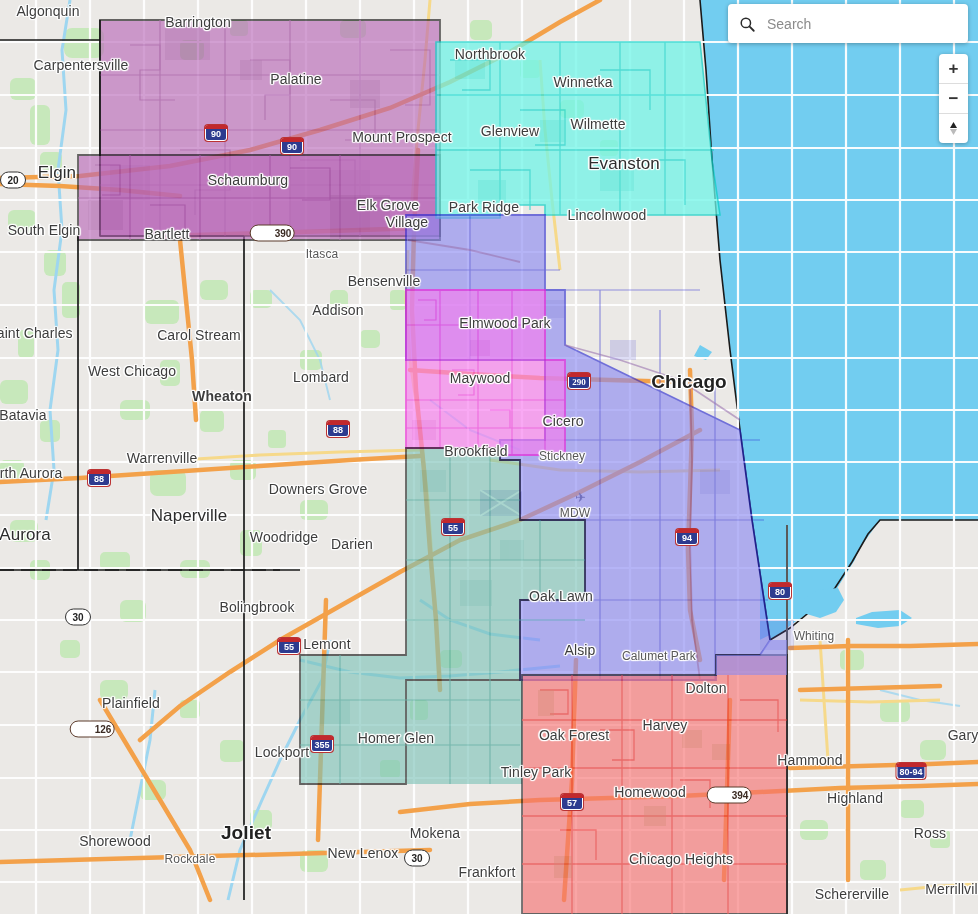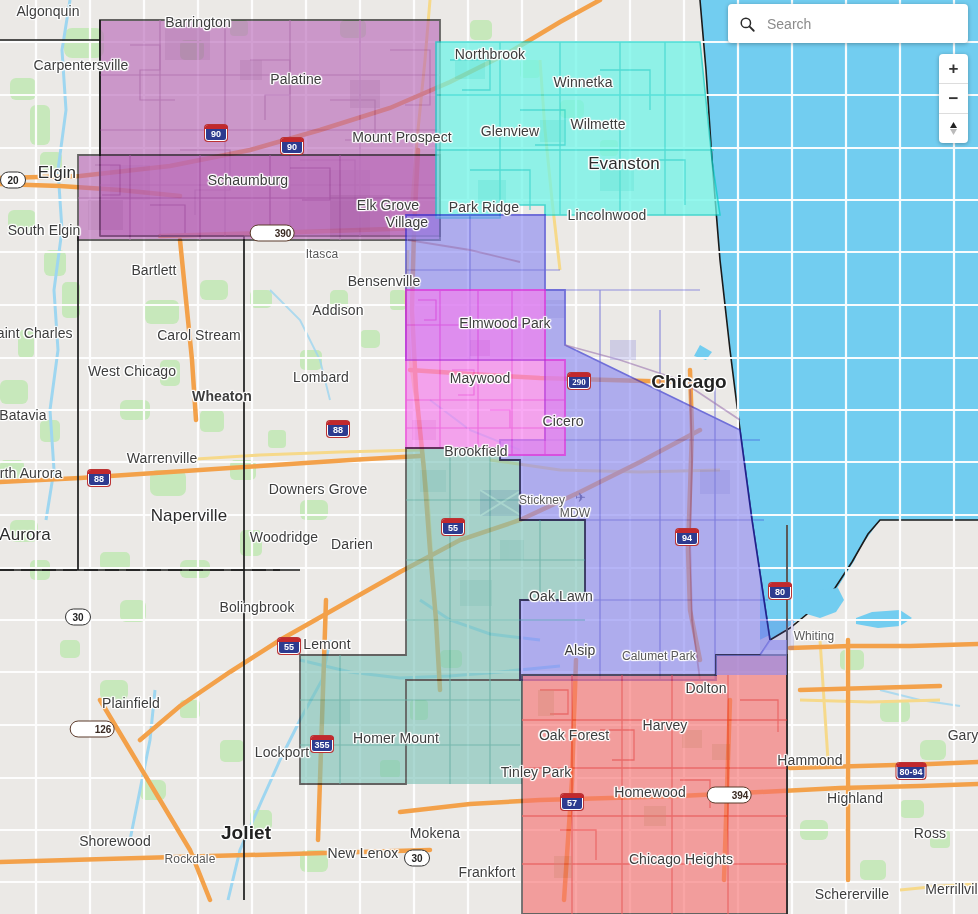--- a/index.html
+++ b/index.html
@@ -519,54 +519,54 @@
       <div class="lbl city" style="left: 598px; top: 124px;">Wilmette</div>
       <div class="lbl city" style="left: 396px; top: 137px; padding-left: 12px;">Mount Prospect</div>
       <div class="lbl big" style="left: 624px; top: 164px;">Evanston</div>
       <div class="lbl big" style="left: 57px; top: 173px;">Elgin</div>
       <div class="lbl city" style="left: 248px; top: 180px;">Schaumburg</div>
       <div class="lbl city" style="left: 388px; top: 205px;">Elk Grove</div>
       <div class="lbl city" style="left: 385px; top: 222px; padding-left: 44px;">Village</div>
       <div class="lbl city" style="left: 484px; top: 207px;">Park Ridge</div>
       <div class="lbl city" style="left: 583px; top: 215px; padding-left: 48px;">Lincolnwood</div>
       <div class="lbl city" style="left: 44px; top: 230px;">South Elgin</div>
-      <div class="lbl city" style="left: 154px; top: 234px; margin-top: 36px;">Bartlett</div>
+      <div class="lbl city" style="left: 167px; top: 234px;">Bartlett</div>
       <div class="lbl small" style="left: 322px; top: 254px;">Itasca</div>
       <div class="lbl city" style="left: 384px; top: 281px;">Bensenville</div>
       <div class="lbl city" style="left: 338px; top: 310px;">Addison</div>
       <div class="lbl city" style="left: 505px; top: 323px;">Elmwood Park</div>
       <div class="lbl city" style="left: 30px; top: 333px;">Saint Charles</div>
       <div class="lbl city" style="left: 199px; top: 335px;">Carol Stream</div>
       <div class="lbl city" style="left: 132px; top: 371px;">West Chicago</div>
       <div class="lbl city" style="left: 321px; top: 377px;">Lombard</div>
       <div class="lbl city" style="left: 480px; top: 378px;">Maywood</div>
       <div class="lbl major" style="left: 689px; top: 382px;">Chicago</div>
       <div class="lbl city" style="left: 222px; top: 396px; font-weight: bold;">Wheaton</div>
       <div class="lbl city" style="left: 23px; top: 415px;">Batavia</div>
       <div class="lbl city" style="left: 563px; top: 421px;">Cicero</div>
       <div class="lbl city" style="left: 476px; top: 451px;">Brookfield</div>
-      <div class="lbl small" style="left: 542px; top: 456px; margin-top: 44px;">Stickney</div>
+      <div class="lbl small" style="left: 562px; top: 456px;">Stickney</div>
       <div class="lbl city" style="left: 162px; top: 458px;">Warrenville</div>
       <div class="lbl city" style="left: 22px; top: 473px;">North Aurora</div>
       <div class="lbl city" style="left: 318px; top: 489px;">Downers Grove</div>
       <div class="lbl small" style="left: 575px; top: 513px;">MDW</div>
       <div class="lbl big" style="left: 189px; top: 516px;">Naperville</div>
       <div class="lbl city" style="left: 284px; top: 537px;">Woodridge</div>
       <div class="lbl city" style="left: 352px; top: 544px;">Darien</div>
       <div class="lbl big" style="left: 25px; top: 535px;">Aurora</div>
       <div class="lbl city" style="left: 561px; top: 596px;">Oak Lawn</div>
       <div class="lbl city" style="left: 257px; top: 607px;">Bolingbrook</div>
       <div class="lbl city" style="left: 580px; top: 650px;">Alsip</div>
       <div class="lbl small" style="left: 659px; top: 656px;">Calumet Park</div>
       <div class="lbl city" style="left: 327px; top: 644px;">Lemont</div>
       <div class="lbl small" style="left: 814px; top: 636px;">Whiting</div>
       <div class="lbl city" style="left: 706px; top: 688px;">Dolton</div>
       <div class="lbl city" style="left: 131px; top: 703px;">Plainfield</div>
       <div class="lbl city" style="left: 665px; top: 725px;">Harvey</div>
-      <div class="lbl city" style="left: 396px; top: 738px;">Homer Mount</div>
+      <div class="lbl city" style="left: 396px; top: 738px;">Homer Glen</div>
       <div class="lbl city" style="left: 574px; top: 735px;">Oak Forest</div>
       <div class="lbl city" style="left: 272px; top: 752px; padding-left: 20px;">Lockport</div>
       <div class="lbl city" style="left: 536px; top: 772px;">Tinley Park</div>
       <div class="lbl city" style="left: 810px; top: 760px;">Hammond</div>
       <div class="lbl city" style="left: 963px; top: 735px;">Gary</div>
       <div class="lbl city" style="left: 650px; top: 792px;">Homewood</div>
       <div class="lbl city" style="left: 855px; top: 798px; text-align: right;">Highland</div>
       <div class="lbl city" style="left: 435px; top: 833px;">Mokena</div>
       <div class="lbl major" style="left: 246px; top: 833px;">Joliet</div>
       <div class="lbl city" style="left: 115px; top: 841px;">Shorewood</div>

